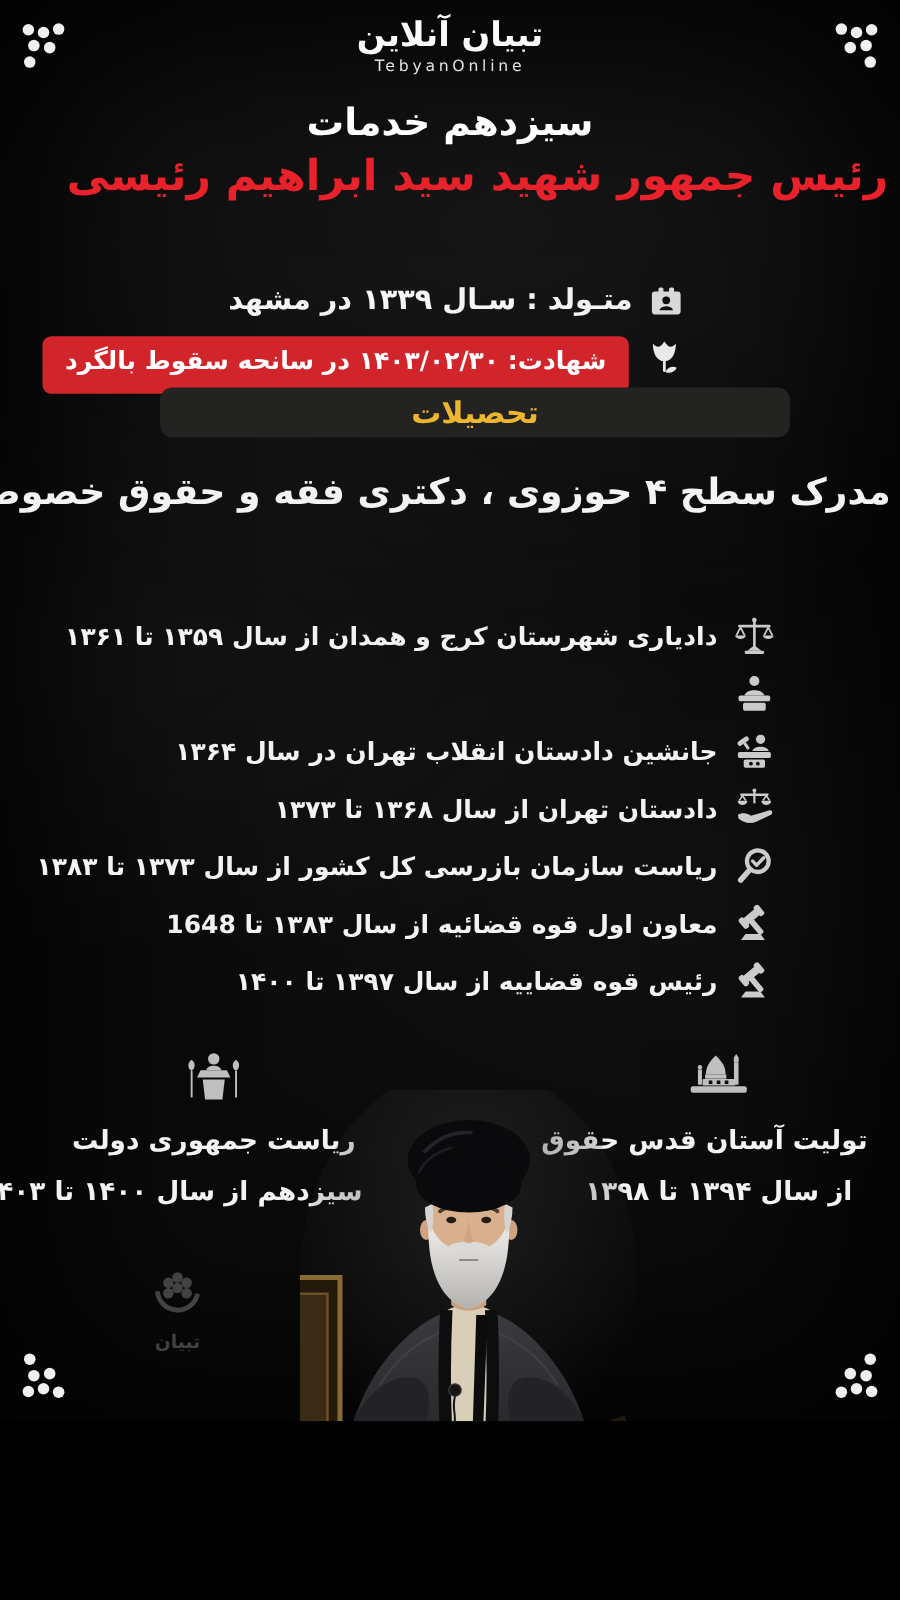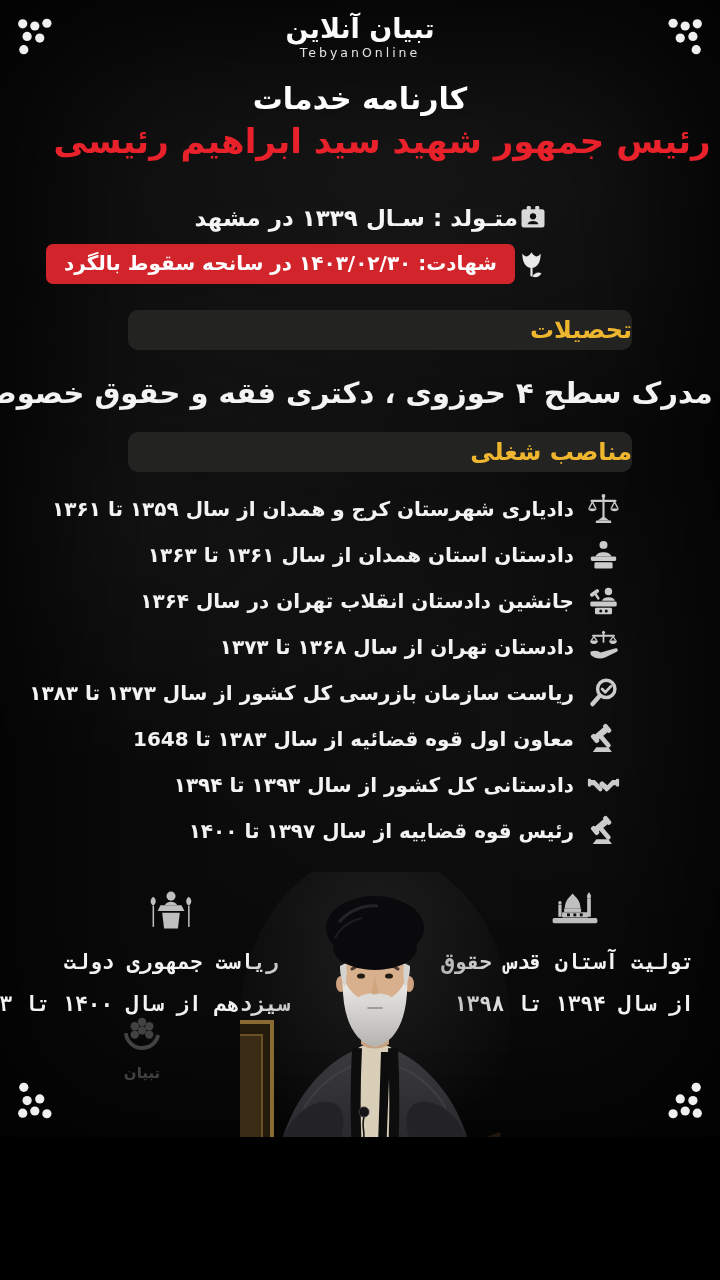--- a/index.html
+++ b/index.html
@@ -22,46 +22,46 @@
 
   .logo{position:absolute;top:13px;left:0;right:0;text-align:center;}
   .logo-fa{font-size:27px;font-weight:bold;color:#fafafa;letter-spacing:.5px;}
   .logo-en{font-size:12.5px;color:#e3e3e3;letter-spacing:3px;margin-top:1px;}
 
   .title1{position:absolute;top:81px;left:0;right:0;text-align:center;
     font-size:30px;font-weight:bold;color:#ffffff;}
   .title2{position:absolute;top:121px;left:0;right:0;text-align:center;
     font-size:34px;font-weight:bold;color:#e8212b;padding-left:44px;}
 
-  .info-row{position:absolute;right:172px;display:flex;align-items:center;direction:rtl;}
+  .info-row{position:absolute;right:172px;display:flex;gap:12px;direction:rtl;margin-top:28px;}
   .born-row{top:199px;height:38px;}
   .martyr-row{top:241px;height:46px;}
   .info-icon{width:30px;height:30px;color:#d9d9d9;flex:0 0 auto;}
   .tulip{width:33px;height:33px;color:#e9e9e9;}
   .born-text{font-size:23px;font-weight:bold;color:#f5f5f5;white-space:nowrap;}
   .martyr-box{background:#d2242b;border-radius:7px;padding:7px 18px 9px 18px;
     font-size:20px;font-weight:bold;color:#ffffff;white-space:nowrap;}
 
   .section-bar{position:absolute;left:88px;right:88px;height:40px;border-radius:10px;
-    background:#232322;line-height:40px;
+    background:#232322;text-align:center;line-height:40px;
     font-size:24px;font-weight:bold;color:#eeb52f;direction:rtl;margin-left:40px;}
   .bar-edu{top:310px;}
   .bar-jobs{top:432px;}
 
   .edu-row{position:absolute;top:371px;left:0;right:0;height:44px;
     display:flex;justify-content:center;align-items:center;gap:12px;direction:rtl;}
   .edu-icon{width:36px;height:36px;color:#d6d6d6;flex:0 0 auto;}
   .edu-text{font-size:29px;font-weight:bold;color:#f3f3f3;white-space:nowrap;}
 
   .pos-list{position:absolute;top:492px;right:100px;display:flex;flex-direction:column;gap:13px;direction:rtl;}
   .pos-row{display:flex;align-items:center;gap:13px;height:33px;margin-left:24px;}
   .pos-icon{width:33px;height:33px;color:#cbcbcb;flex:0 0 auto;}
   .pos-text{font-size:20px;font-weight:bold;color:#f3f3f3;white-space:nowrap;}
 
-  .foot-col{position:absolute;top:889px;text-align:center;direction:rtl;font-family:Liberation Mono, monospace;}
+  .foot-col{position:absolute;top:840px;text-align:center;direction:rtl;}
   .foot-right{left:456px;width:238px;}
   .foot-left{left:52px;width:238px;}
   .foot-icon{width:48px;height:44px;color:#bfbfbf;}
   .foot-line{font-size:21px;font-weight:bold;color:#f3f3f3;white-space:nowrap;}
   .foot-line.l1{margin-top:12px;}
   .foot-line.l2{margin-top:17px;}
 
   .watermark{position:absolute;left:100px;top:1012px;width:84px;text-align:center;
     color:#7d7d7d;opacity:.5;}
   .watermark svg{width:46px;height:46px;}
@@ -245,21 +245,21 @@
     </svg>
   <svg class="corner br">
       <use href="#sym-corner-dots"></use>
     </svg>
 
   <div class="logo">
     <div class="logo-fa" dir="rtl">تبیان آنلاین</div>
     <div class="logo-en">TebyanOnline</div>
   </div>
 
-  <div class="title1" dir="rtl">کارنامه خدمات</div>
+  <div class="title1" dir="rtl">سیزدهم خدمات</div>
   <div class="title2" dir="rtl">رئیس جمهور شهید سید ابراهیم رئیسی</div>
 
   <div class="info-row born-row">
     <svg class="info-icon">
         <use href="#sym-idcard"></use>
       </svg>
     <span class="born-text">متـولد : سـال ۱۳۳۹ در مشهد</span>
   </div>
 
   <div class="info-row martyr-row">
@@ -271,34 +271,32 @@
 
   <div class="section-bar bar-edu">تحصیلات</div>
 
   <div class="edu-row">
     <svg class="edu-icon">
         <use href="#sym-diploma"></use>
       </svg>
     <span class="edu-text">مدرک سطح ۴ حوزوی ، دکتری فقه و حقوق خصوصی</span>
   </div>
 
-  <div class="section-bar bar-jobs">مناصب شغلی</div>
 
   <div class="pos-list">
     <div class="pos-row">
       <svg class="pos-icon">
           <use href="#sym-scales"></use>
         </svg>
       <span class="pos-text">دادیاری شهرستان کرج و همدان از سال ۱۳۵۹ تا ۱۳۶۱</span>
     </div>
     <div class="pos-row">
       <svg class="pos-icon">
           <use href="#sym-prosecutor"></use>
         </svg>
-      <span class="pos-text">دادستان استان همدان از سال ۱۳۶۱ تا ۱۳۶۳</span>
     </div>
     <div class="pos-row">
       <svg class="pos-icon">
           <use href="#sym-judge-bench"></use>
         </svg>
       <span class="pos-text">جانشین دادستان انقلاب تهران در سال ۱۳۶۴</span>
     </div>
     <div class="pos-row">
       <svg class="pos-icon">
           <use href="#sym-scales-hand"></use>
@@ -309,26 +307,20 @@
       <svg class="pos-icon">
           <use href="#sym-magnifier-check"></use>
         </svg>
       <span class="pos-text">ریاست سازمان بازرسی کل کشور از سال ۱۳۷۳ تا ۱۳۸۳</span>
     </div>
     <div class="pos-row">
       <svg class="pos-icon">
           <use href="#sym-gavel"></use>
         </svg>
       <span class="pos-text">معاون اول قوه قضائیه از سال ۱۳۸۳ تا 1648</span>
-    </div>
-    <div class="pos-row">
-      <svg class="pos-icon">
-          <use href="#sym-handshake"></use>
-        </svg>
-      <span class="pos-text">دادستانی کل کشور از سال ۱۳۹۳ تا ۱۳۹۴</span>
     </div>
     <div class="pos-row">
       <svg class="pos-icon">
           <use href="#sym-gavel"></use>
         </svg>
       <span class="pos-text">رئیس قوه قضاییه  از سال ۱۳۹۷ تا ۱۴۰۰</span>
     </div>
   </div>
 
   <div class="foot-col foot-right">

